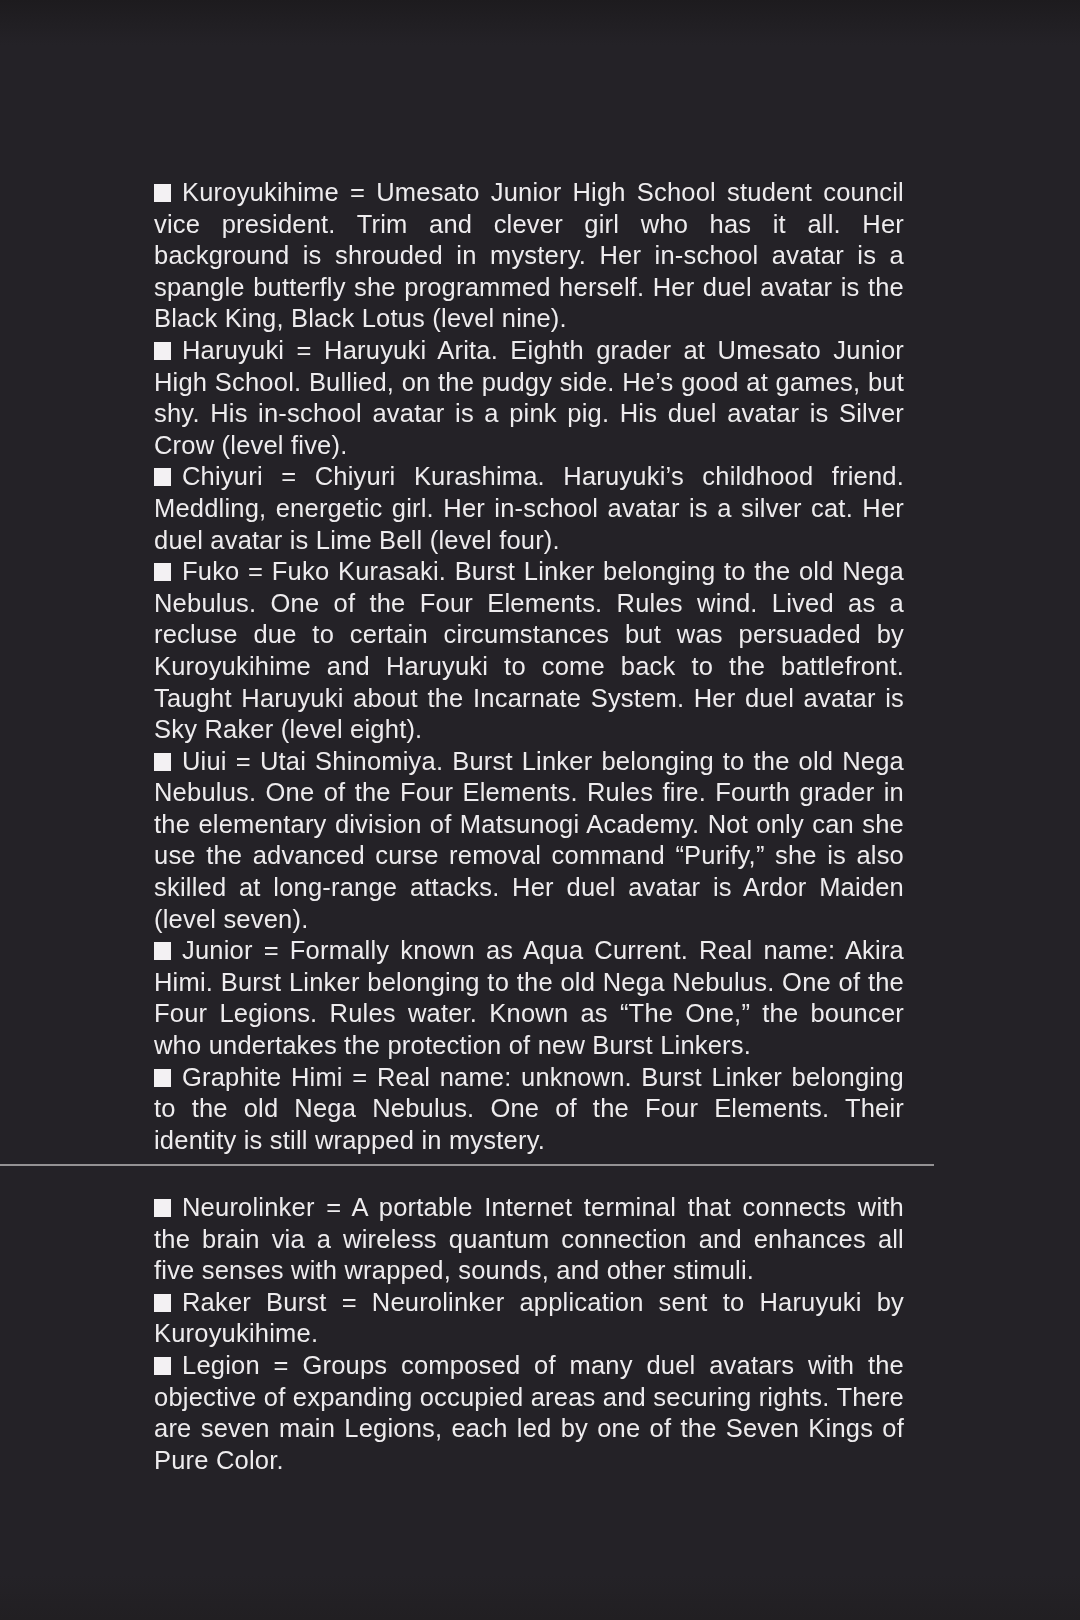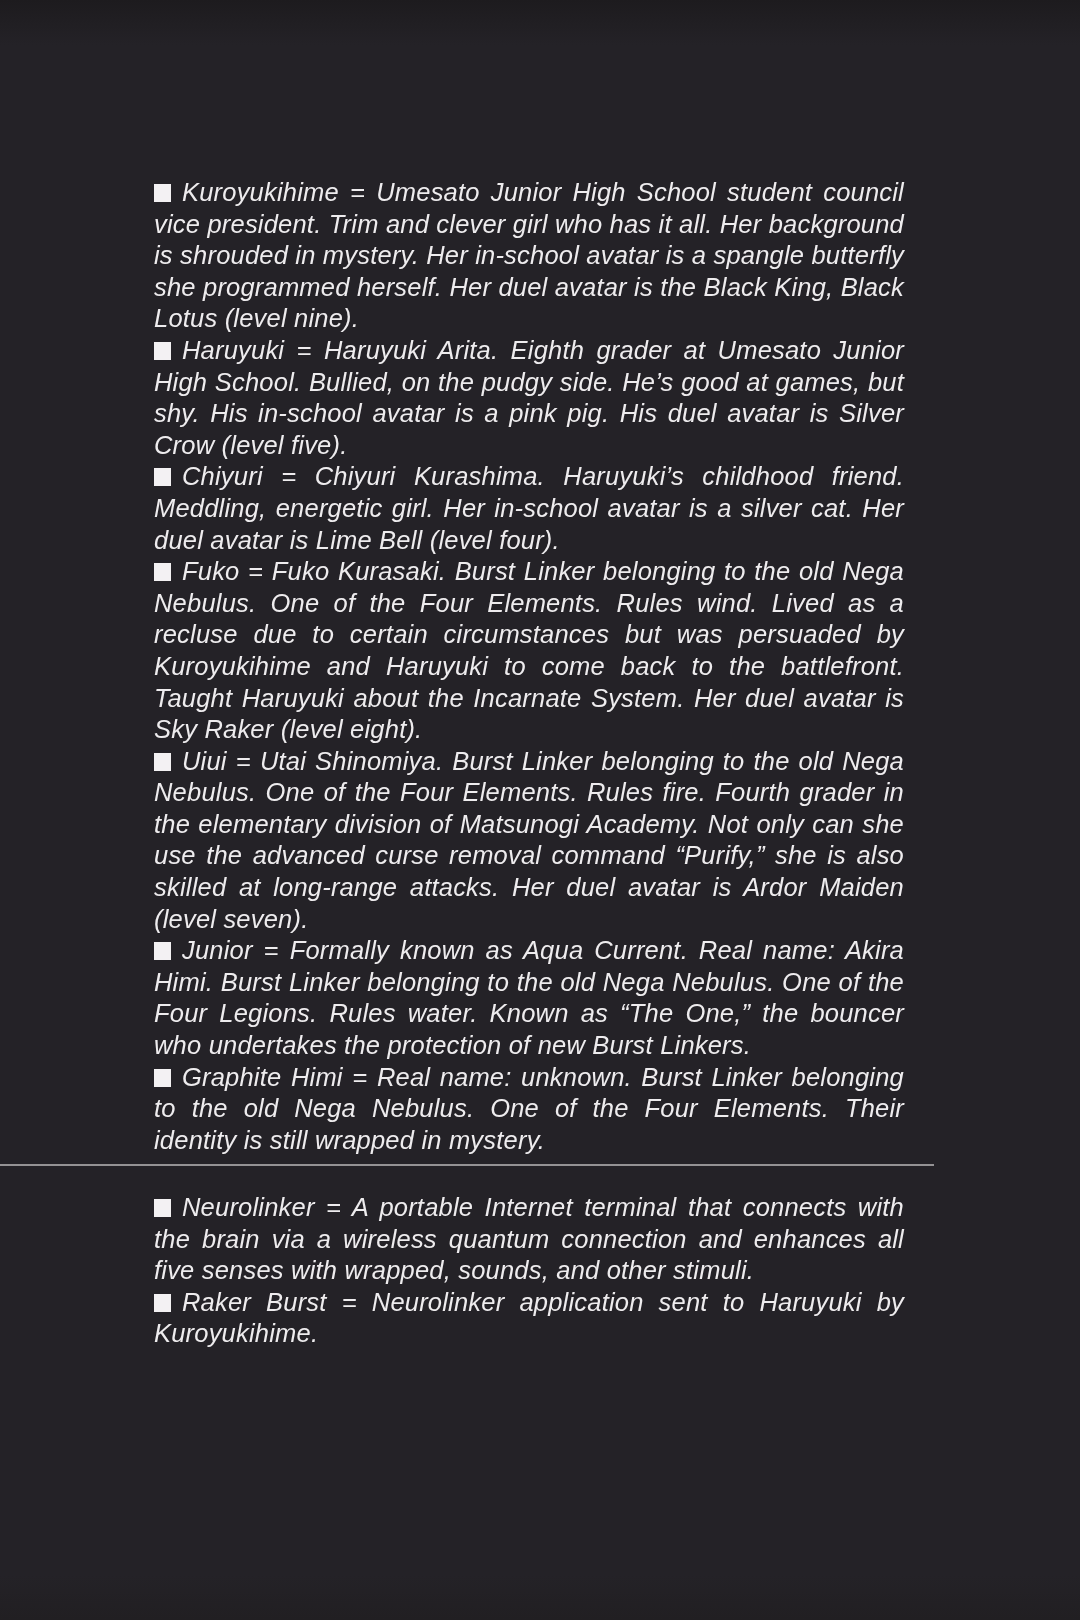--- a/index.html
+++ b/index.html
@@ -6,21 +6,20 @@
     margin: 0;
     padding: 0;
     background: #242227;
   }
   .page {
     position: relative;
     width: 1080px;
     height: 1620px;
     background: linear-gradient(#1d1b1e 0px, #242227 45px, #242227 1575px, #211f22 1620px);
     overflow: hidden;
-    font-style: italic;
   }
   .text-block {
     position: absolute;
     left: 154px;
     width: 750px;
     color: #eeecee;
     font-family: "Liberation Sans", sans-serif;
     font-size: 25.5px;
     line-height: 31.6px;
     text-align: justify;
@@ -72,16 +71,17 @@
 
   <div class="divider"></div>
 
   <div class="text-block terms-section">
 
     <p class="entry"><span class="bullet"></span><span>Neurolinker</span><span> = </span><span>A portable Internet terminal that connects with the brain via a wireless quantum connection and enhances all five senses with wrapped, sounds, and other stimuli.</span></p>
 
     <p class="entry"><span class="bullet"></span><span>Raker Burst</span><span> = </span><span>Neurolinker application sent to Haruyuki by Kuroyukihime.</span></p>
 
 
+    <p class="entry"><span class="bullet"></span><span>Legion</span><span> = </span><span>Groups composed of many duel avatars with the objective of expanding occupied areas and securing rights. There are seven main Legions, each led by one of the Seven Kings of Pure Color.</span></p>
 
   </div>
 
 </div>
 
 </body></html>

